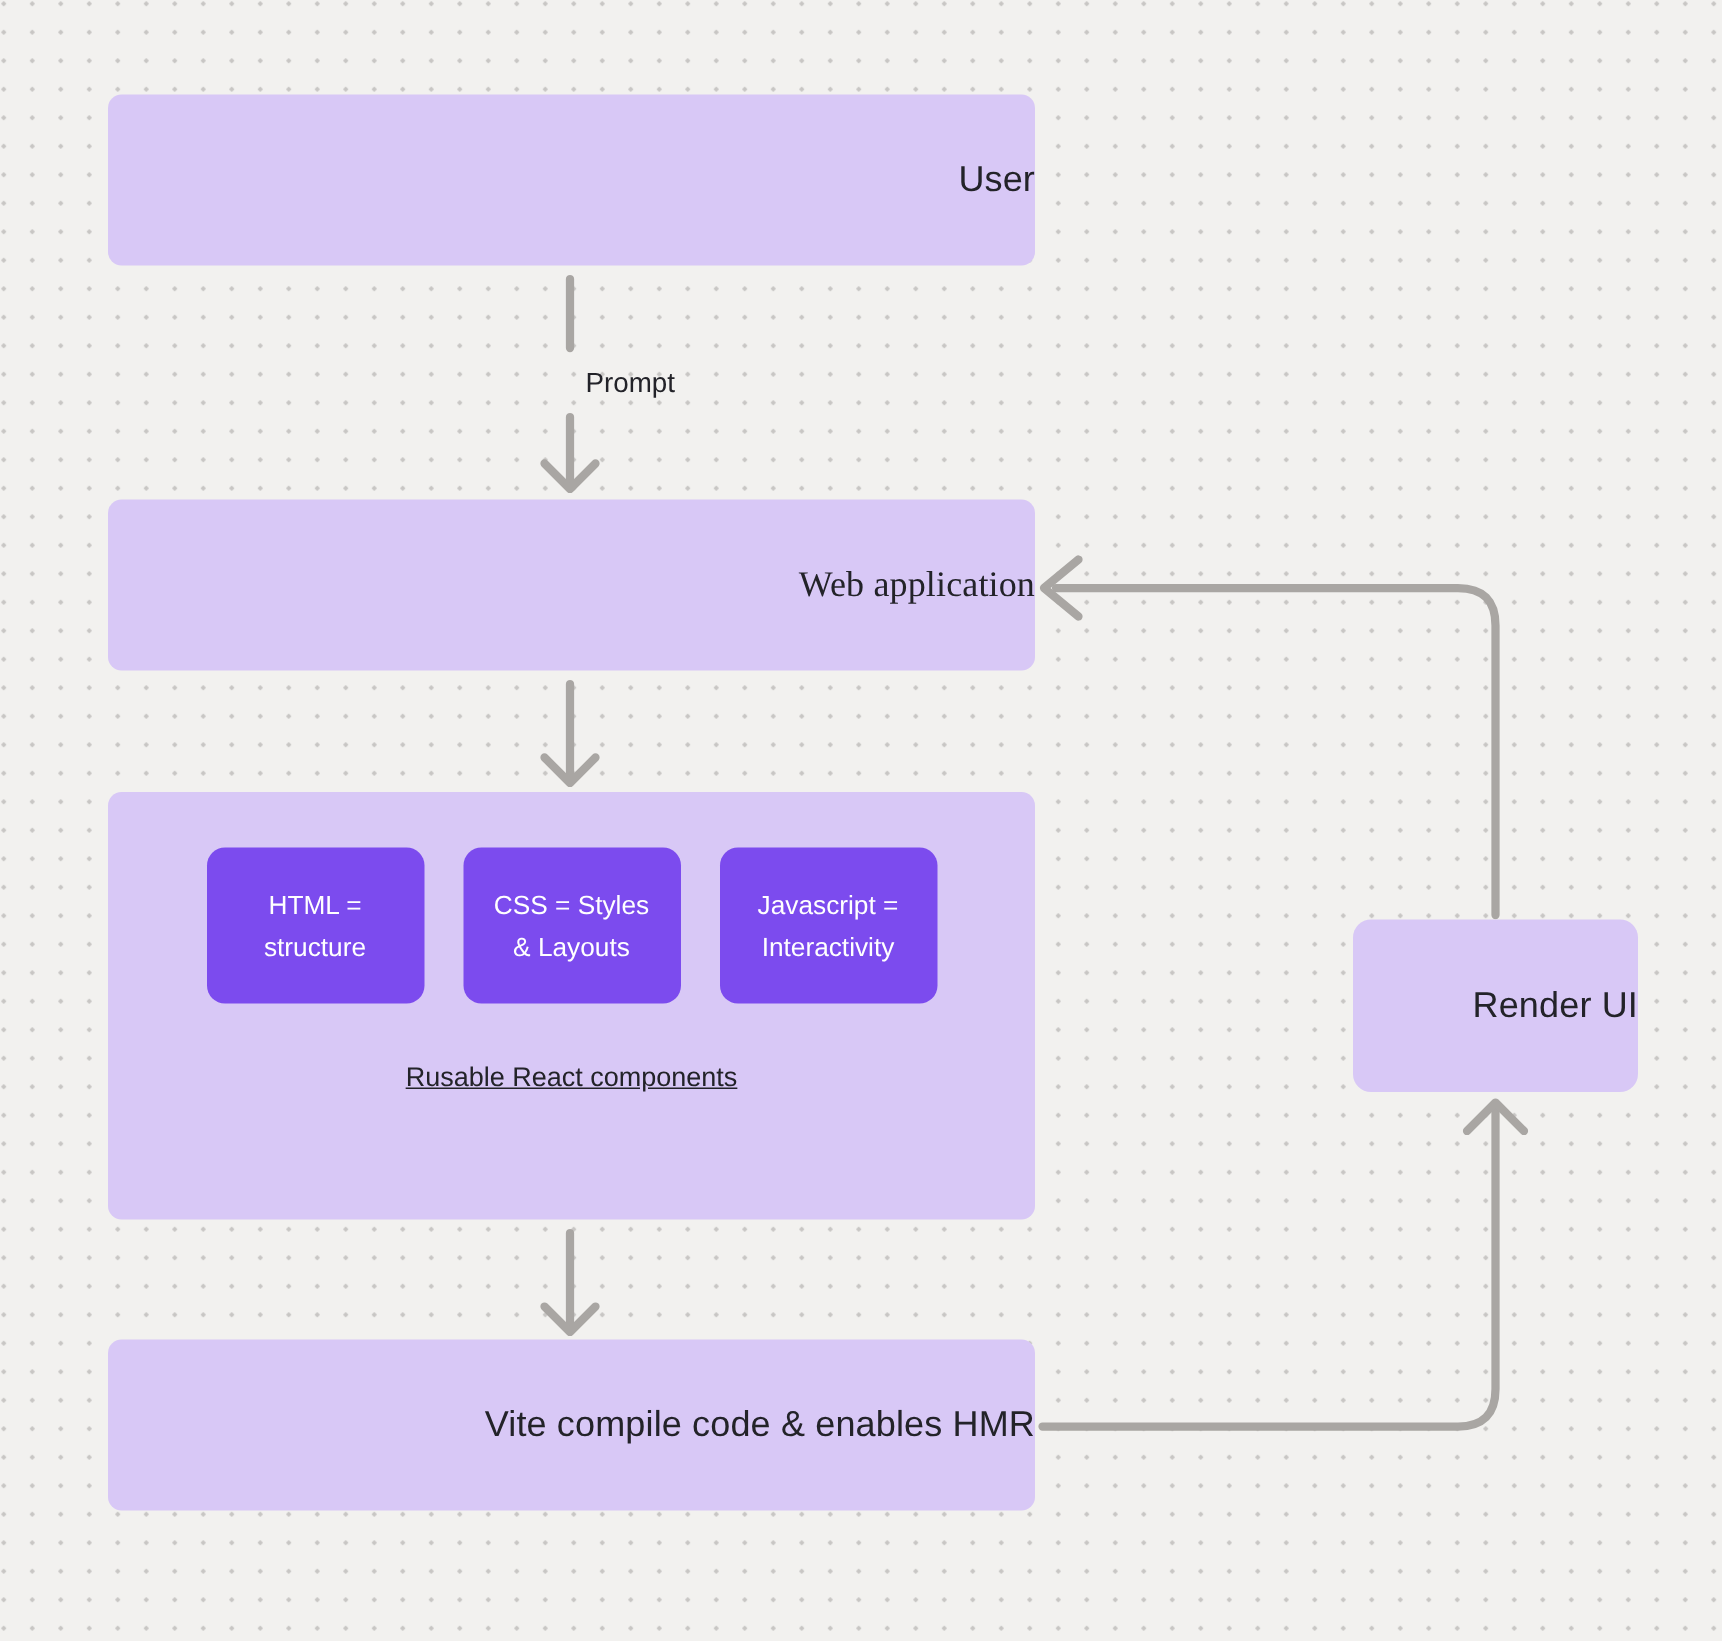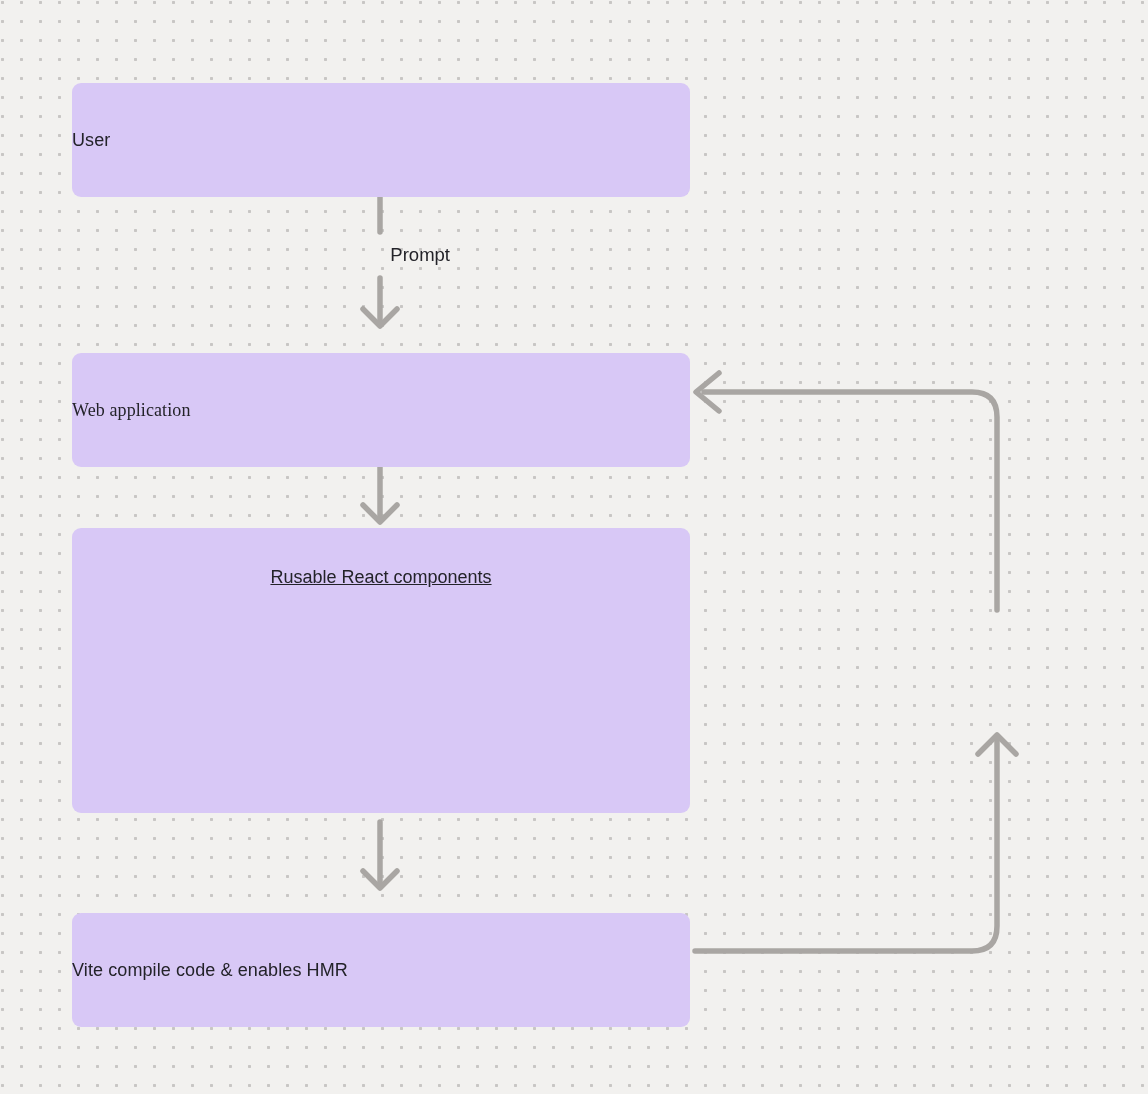--- a/index.html
+++ b/index.html
@@ -29,29 +29,28 @@
     fill: none;
     stroke: currentColor;
     stroke-width: 5.5;
     stroke-linecap: round;
     stroke-linejoin: round;
   }
   .node {
     position: absolute;
     display: flex;
     align-items: center;
-    justify-content: flex-start;
+    justify-content: flex-end;
     background: var(--node-fill, #d8c8f6);
     border-radius: 9px;
     color: var(--text-dark, #232329);
-    font-size: 18px;
+    font-size: 24px;
     font-weight: 500;
     letter-spacing: 0.1px;
     text-align: center;
-    margin-top: 20px;
   }
   .node.wide { left: 72px; width: 618px; height: 114px; }
   .node-user { top: 63px; }
   .node-webapp { top: 333px; font-family: Liberation Serif, serif; }
   .node-vite { top: 893px; }
   .node-render-ui {
     left: 902px; top: 613px;
     width: 190px; height: 115px;
     border-radius: 12px;
   }
@@ -130,21 +129,35 @@
     <span>User</span>
   </div>
 
   <div class="edge-label">Prompt</div>
 
   <div class="node wide node-webapp">
     <span>Web application</span>
   </div>
 
   <div class="group">
+    <div class="tech-row">
+      <div class="tech-box">
+        <span>HTML = structure</span>
+      </div>
+      <div class="tech-box">
+        <span>CSS = Styles &amp; Layouts</span>
+      </div>
+      <div class="tech-box">
+        <span>Javascript = Interactivity</span>
+      </div>
+    </div>
     <div class="group-caption">Rusable React components</div>
   </div>
 
   <div class="node wide node-vite">
     <span>Vite compile code &amp; enables HMR</span>
   </div>
 
+  <div class="node node-render-ui">
+    <span>Render UI</span>
+  </div>
 
 </div>
 
 </body></html>

